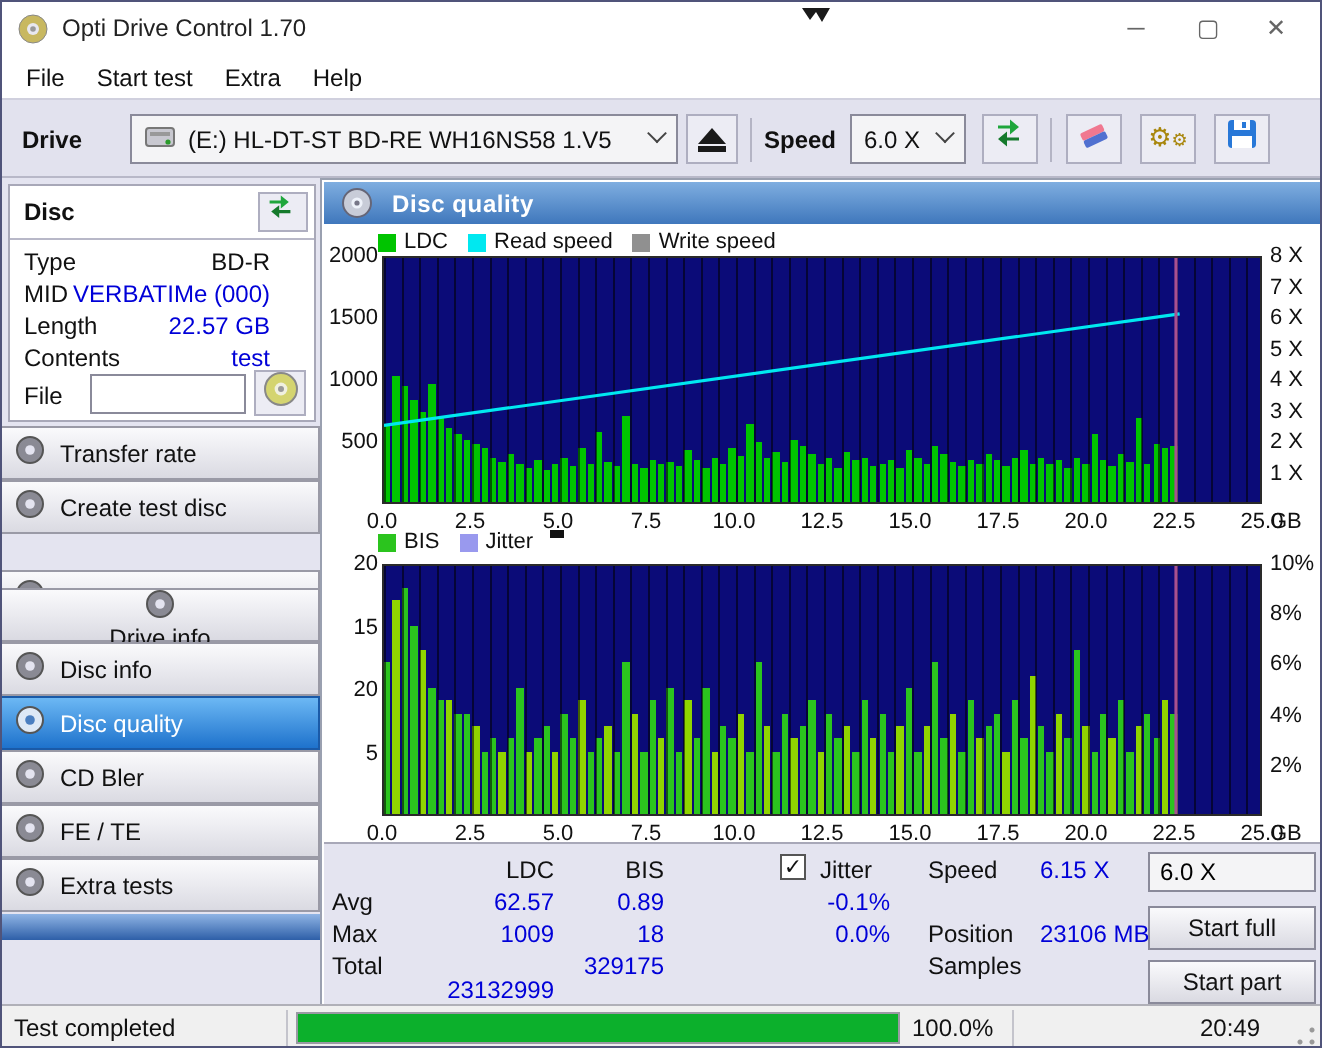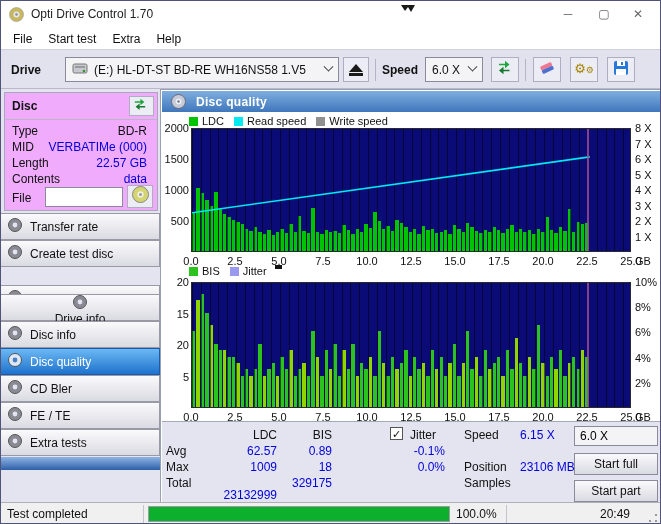--- a/index.html
+++ b/index.html
@@ -24,27 +24,27 @@
   .combo{position:absolute;height:25px;background:#F4F4F6;border:1px solid #8a8a9a;display:flex;align-items:center;padding:0 6px;font-size:12px;color:#111;}
   .combo .chev{margin-left:auto;width:7px;height:7px;border-right:1.6px solid #444;border-bottom:1.6px solid #444;transform:rotate(45deg) translate(-2px,-2px);}
   .tbtn{position:absolute;top:7px;width:28px;height:25px;background:#ECECF4;border:1px solid #aeaec0;display:flex;align-items:center;justify-content:center;}
   .vsep{position:absolute;top:9px;width:1px;height:22px;background:#b4b4c4;}
   .eject-shape{width:14px;height:12px;position:relative;}
   .eject-shape .tri{position:absolute;left:0;top:0;width:0;height:0;border-left:7px solid transparent;border-right:7px solid transparent;border-bottom:8px solid #1a1a1a;}
   .eject-shape .bar{position:absolute;left:0;bottom:0;width:14px;height:3px;background:#1a1a1a;}
 
   
   .left-panel{position:absolute;left:0;top:88px;width:160px;height:413px;background:#E4E4F0;border-right:1px solid #9aA0b0;}
-  .disc-box{position:absolute;left:3px;top:3px;width:154px;height:119px;border:1px solid #a8a8b8;background:#f0abfc;}
+  .disc-box{position:absolute;left:3px;top:3px;width:154px;height:119px;border:1px solid #a8a8b8;background:#ffffff;}
   .disc-title{position:absolute;left:7px;top:6px;font-size:12px;font-weight:bold;color:#111;}
   .disc-refresh{position:absolute;right:3px;top:3px;width:25px;height:20px;background:#ECECF4;border:1px solid #aeaec0;display:flex;align-items:center;justify-content:center;}
   .disc-divider{position:absolute;left:0;top:26px;width:100%;height:1px;background:#b8b8c8;}
   .disc-row{position:absolute;left:7px;right:6px;height:15px;font-size:12px;}
   .disc-row .lab{position:absolute;left:0;color:#111;}
-  .disc-row .val{position:absolute;right:4px;text-align:center;}
+  .disc-row .val{position:absolute;right:16px;text-align:center;}
   .label-row-lab{position:absolute;left:7px;top:98px;font-size:12px;color:#111;}
   .label-input{position:absolute;left:40px;top:94px;width:78px;height:20px;border:1px solid #8a8a9a;background:#fff;font-size:11px;padding:0 3px;}
   .label-disc-btn{position:absolute;right:4px;top:92px;width:26px;height:23px;background:#ECECF4;border:1px solid #aeaec0;display:flex;align-items:center;justify-content:center;}
 
   .side-btn{position:absolute;left:0;width:159px;height:27px;background:linear-gradient(#FAFAFC,#DADAE2);border:1px solid #9a9aa6;border-left:none;display:flex;align-items:center;font-size:12px;color:#111;}
   .side-btn .disc-ic{margin:0 8px 0 7px;}
   .side-btn.sel{background:linear-gradient(#6CB8F4,#1E72CC);color:#fff;border-color:#1a5aa8;}
   .blue-strip{position:absolute;left:0;top:368px;width:159px;height:13px;background:linear-gradient(#8FB4E4,#2E5FA8);}
   .status-window-btn{position:absolute;left:4px;top:389px;width:151px;height:20px;background:linear-gradient(#F6F6F8,#DCDCE4);border:1px solid #9a9aa6;text-align:center;line-height:18px;font-size:12px;color:#111;}
 
@@ -200,21 +200,21 @@
           <div class="disc-row" style="top: 47px;">
             <div class="lab">MID</div>
             <div class="val" style="color: rgb(0, 0, 216);">VERBATIMe (000)</div>
           </div>
           <div class="disc-row" style="top: 63px;">
             <div class="lab">Length</div>
             <div class="val" style="color: rgb(0, 0, 216);">22.57 GB</div>
           </div>
           <div class="disc-row" style="top: 79px;">
             <div class="lab">Contents</div>
-            <div class="val" style="color: rgb(0, 0, 216);">data</div>
+            <div class="val" style="color: rgb(0, 0, 216);">test</div>
           </div>
         </div>
       <span class="label-row-lab">File</span>
       <input class="label-input" value="" style="">
       <div class="label-disc-btn">
         <span>
           <svg width="17" height="17">
               <circle cx="8.5" cy="8.5" r="8" fill="#D4D470" stroke="#888"></circle>
               <circle cx="8.5" cy="8.5" r="3.2" fill="#F0F0E0"></circle>
               <circle cx="8.5" cy="8.5" r="1.5" fill="#999"></circle>

